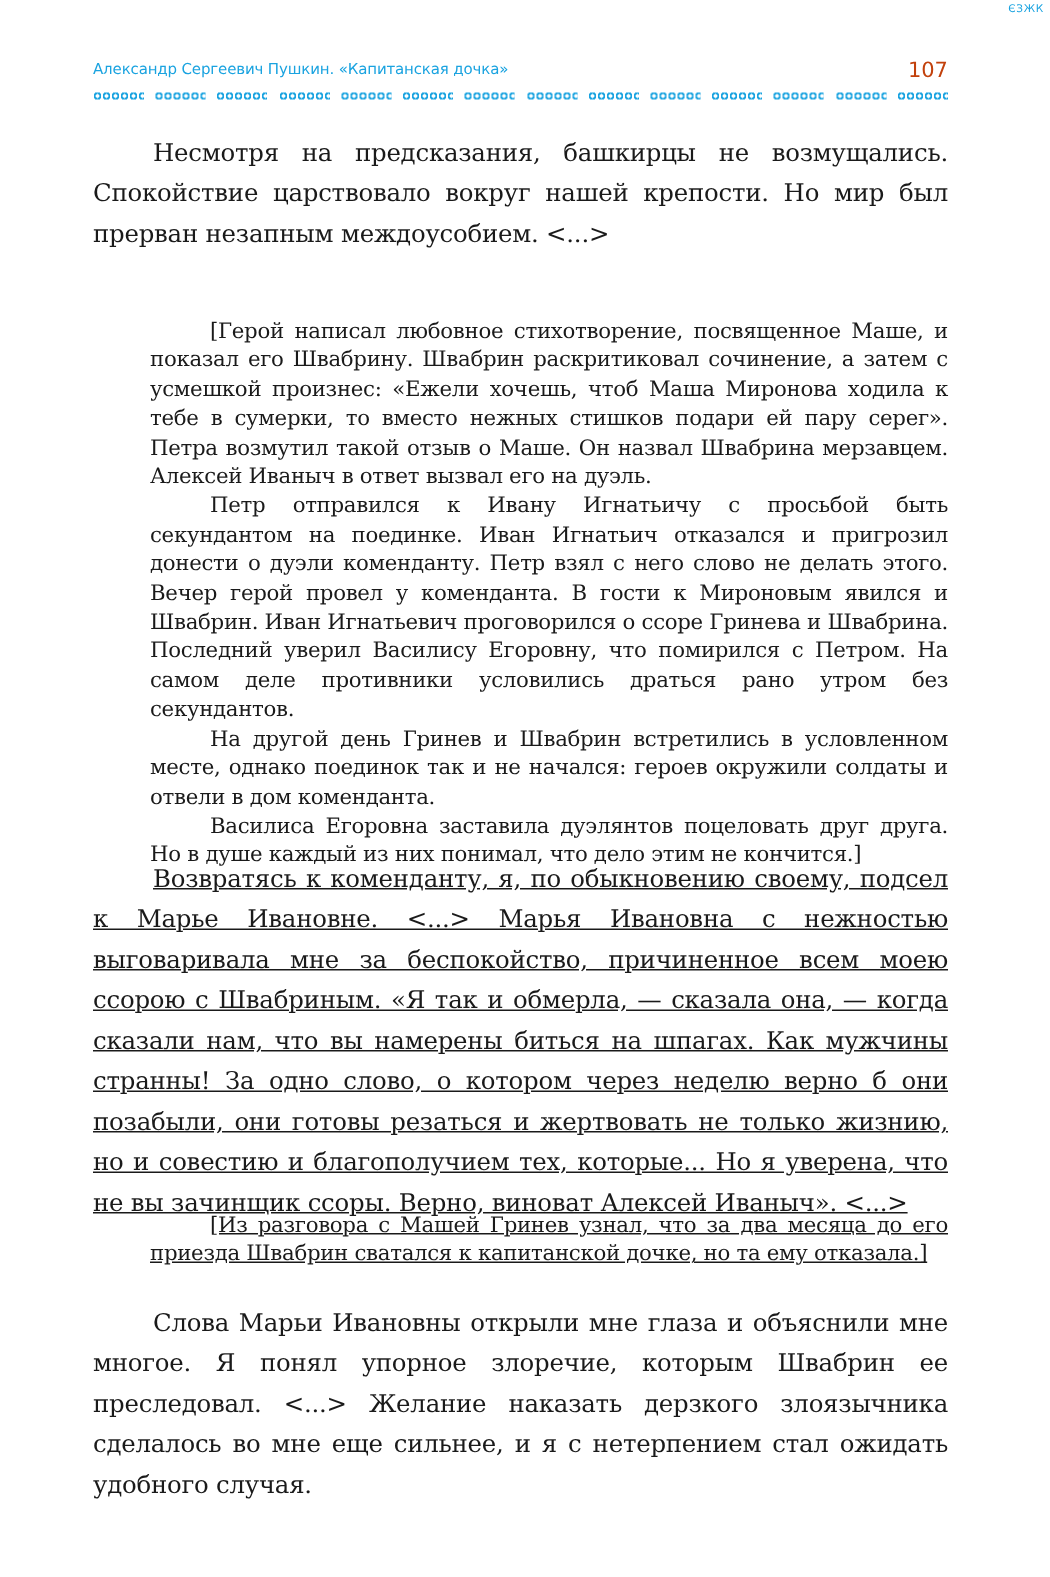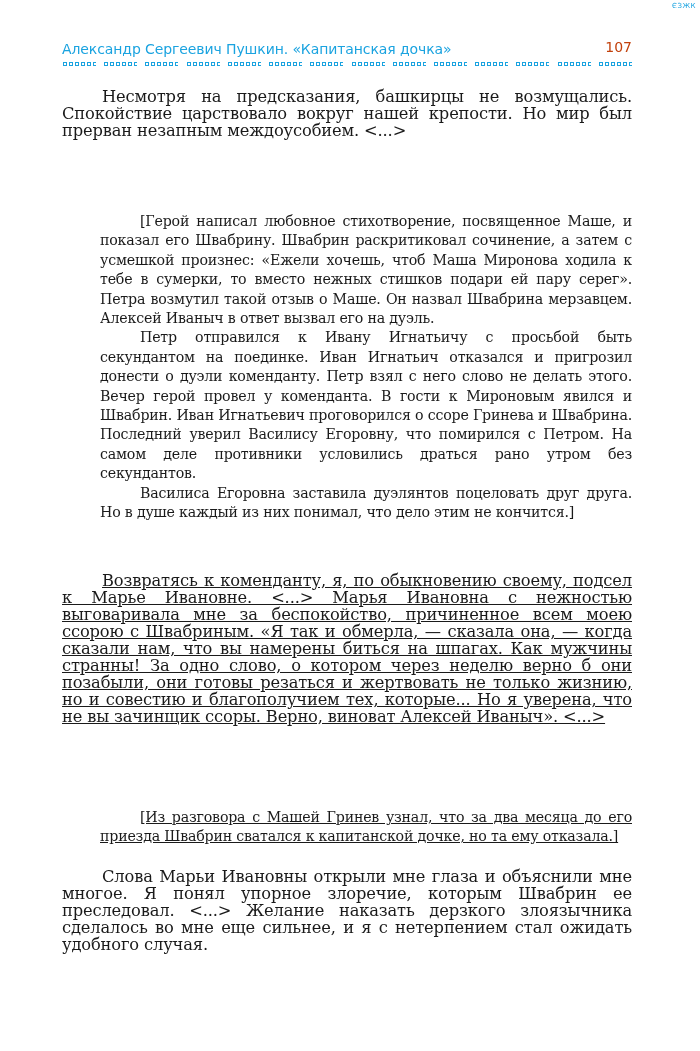--- a/index.html
+++ b/index.html
@@ -29,21 +29,21 @@
       top: 40px;
       left: 62px;
       width: 570px;
       height: 16px;
     }
     .running-title {
       position: absolute;
       left: 0;
       top: 1px;
       font-family: "DejaVu Sans", sans-serif;
-      font-size: 14px;
+      font-size: 10px;
       color: #1aa3e0;
       white-space: nowrap;
       letter-spacing: -0.1px;
     }
     .page-number {
       position: absolute;
       right: 0;
       top: -1px;
       font-family: "DejaVu Sans", sans-serif;
       font-size: 14px;
@@ -65,21 +65,21 @@
       height: 6px;
       margin-top: 2px;
       background:
         radial-gradient(circle at 3px 3px, transparent 1.3px, #1aa3e0 1.4px, #1aa3e0 2.4px, transparent 2.5px) 0 0 / 6px 6px repeat-x;
     }
     .text {
       position: absolute;
       left: 62px;
       width: 570px;
       font-size: 16.3px;
-      line-height: 17px;
+      line-height: 27px;
       text-align: justify;
       letter-spacing: -0.15px;
     }
     .text p {
       margin: 0;
       text-indent: 40px;
     }
     .summary {
       position: absolute;
       left: 100px;
@@ -121,20 +121,21 @@
     <span></span>
 </div>
 
 <div class="text" style="top:88px;">
   <p>Несмотря на предсказания, башкирцы не возмущались. Спокойствие царствовало вокруг нашей крепости. Но мир был прерван незапным междоусобием. &lt;...&gt;</p>
 </div>
 
 <div class="summary" style="top:164px;margin-top:48px;">
   <p>[Герой написал любовное стихотворение, посвященное Маше, и показал его Швабрину. Швабрин раскритиковал сочинение, а затем с усмешкой произнес: «Ежели хочешь, чтоб Маша Миронова ходила к тебе в сумерки, то вместо нежных стишков подари ей пару серег». Петра возмутил такой отзыв о Маше. Он назвал Швабрина мерзавцем. Алексей Иваныч в ответ вызвал его на дуэль.</p>
   <p>Петр отправился к Ивану Игнатьичу с просьбой быть секундантом на поединке. Иван Игнатьич отказался и пригрозил донести о дуэли коменданту. Петр взял с него слово не делать этого. Вечер герой провел у коменданта. В гости к Мироновым явился и Швабрин. Иван Игнатьевич проговорился о ссоре Гринева и Швабрина. Последний уверил Василису Егоровну, что помирился с Петром. На самом деле противники условились драться рано утром без секундантов.</p>
+  <p>На другой день Гринев и Швабрин встретились в условленном месте, однако поединок так и не начался: героев окружили солдаты и отвели в дом коменданта.</p>
   <p>Василиса Егоровна заставила дуэлянтов поцеловать друг друга. Но в душе каждый из них понимал, что дело этим не кончится.]</p>
 </div>
 
 <div class="text" style="top:572px;text-decoration:underline;">
   <p>Возвратясь к коменданту, я, по обыкновению своему, подсел к Марье Ивановне. &lt;...&gt; Марья Ивановна с нежностью выговаривала мне за беспокойство, причиненное всем моею ссорою с Швабриным. «Я так и обмерла, — сказала она, — когда сказали нам, что вы намерены биться на шпагах. Как мужчины странны! За одно слово, о котором через неделю верно б они позабыли, они готовы резаться и жертвовать не только жизнию, но и совестию и благополучием тех, которые... Но я уверена, что не вы зачинщик ссоры. Верно, виноват Алексей Иваныч». &lt;...&gt;</p>
 </div>
 
 <div class="summary" style="top:808px;text-decoration:underline;">
   <p>[Из разговора с Машей Гринев узнал, что за два месяца до его приезда Швабрин сватался к капитанской дочке, но та ему отказала.]</p>
 </div>

